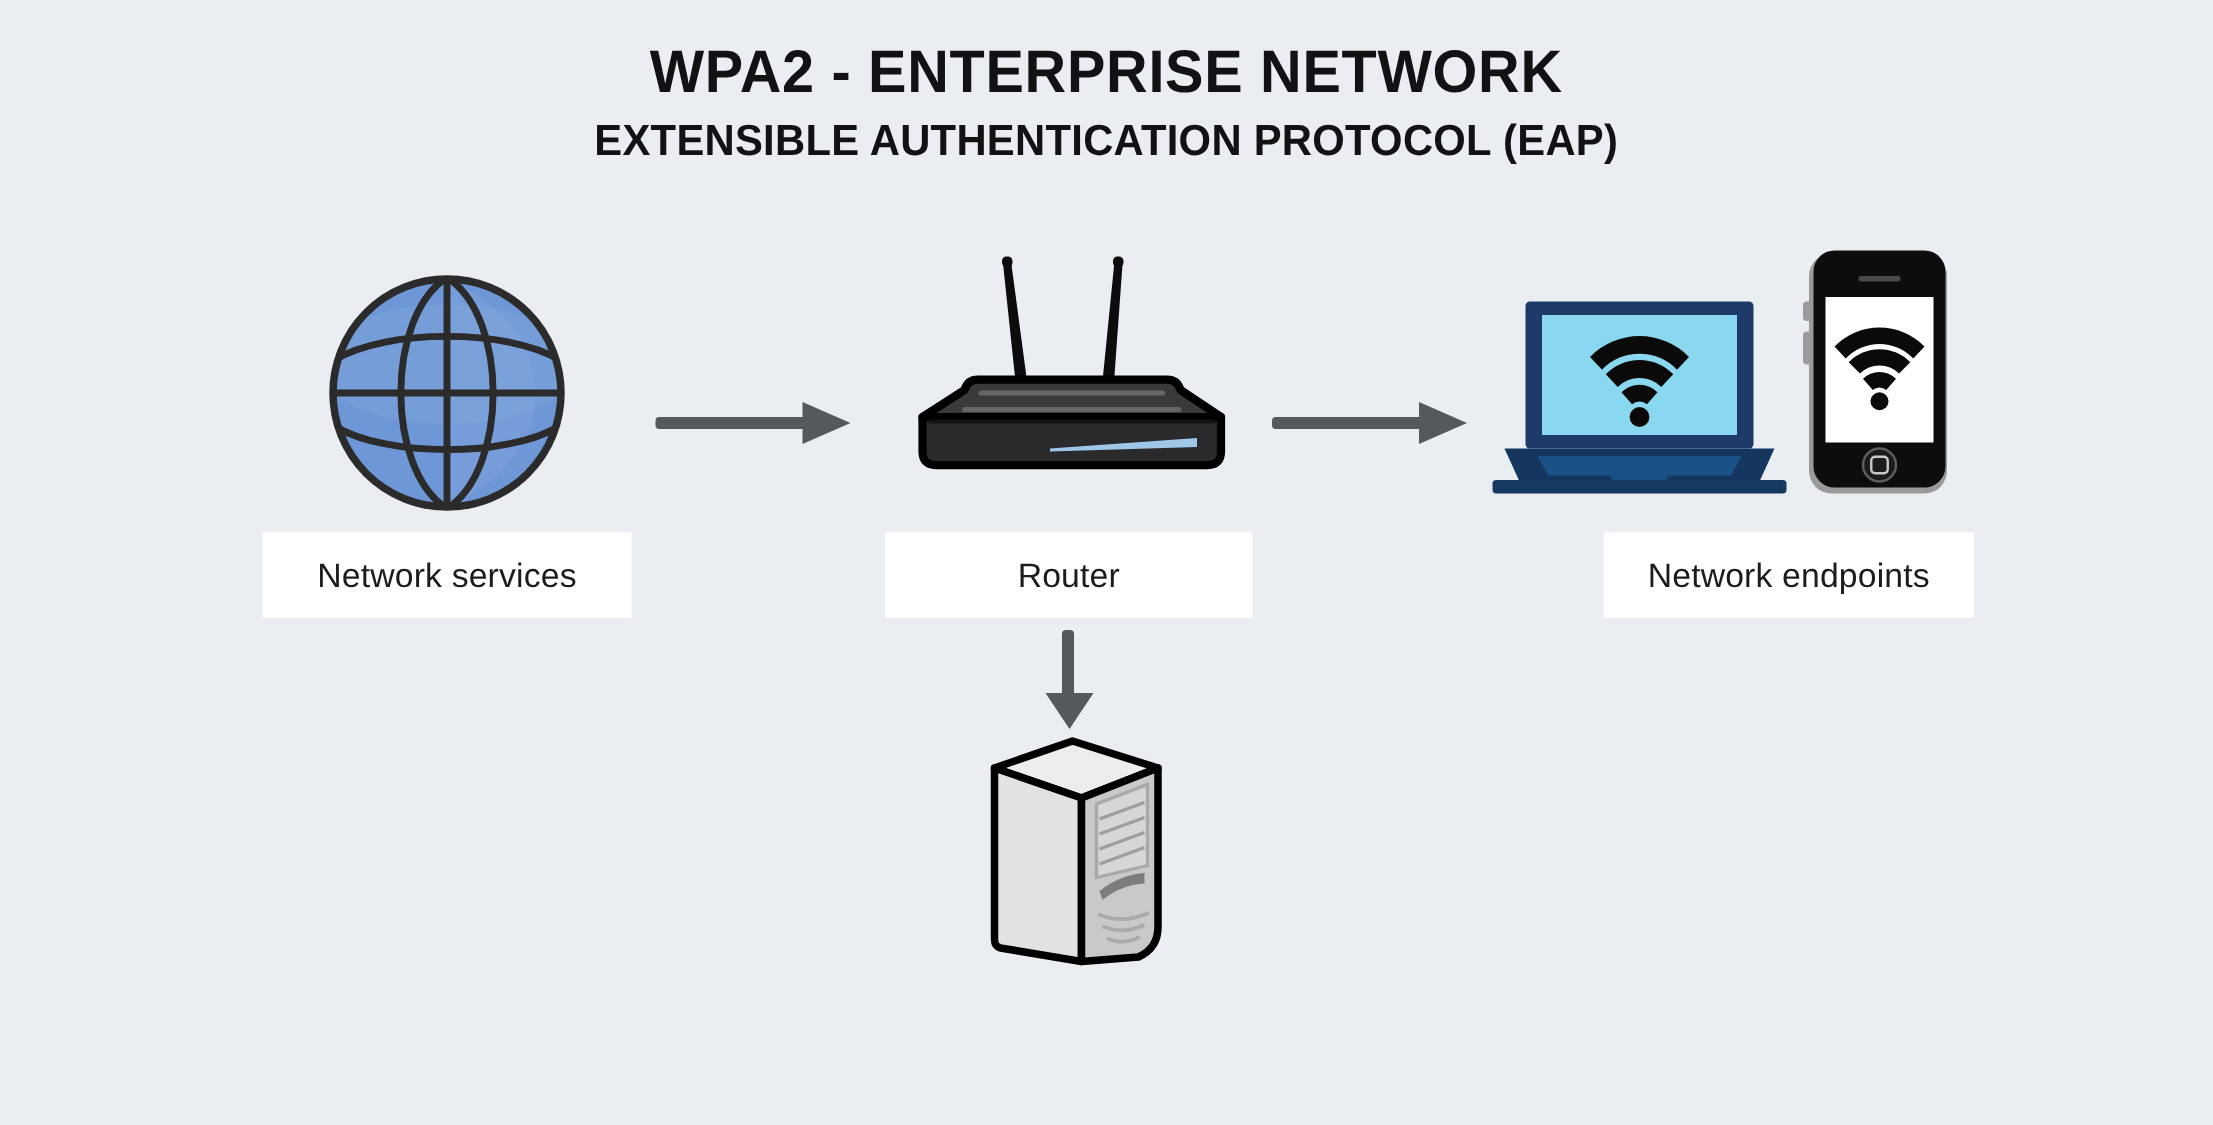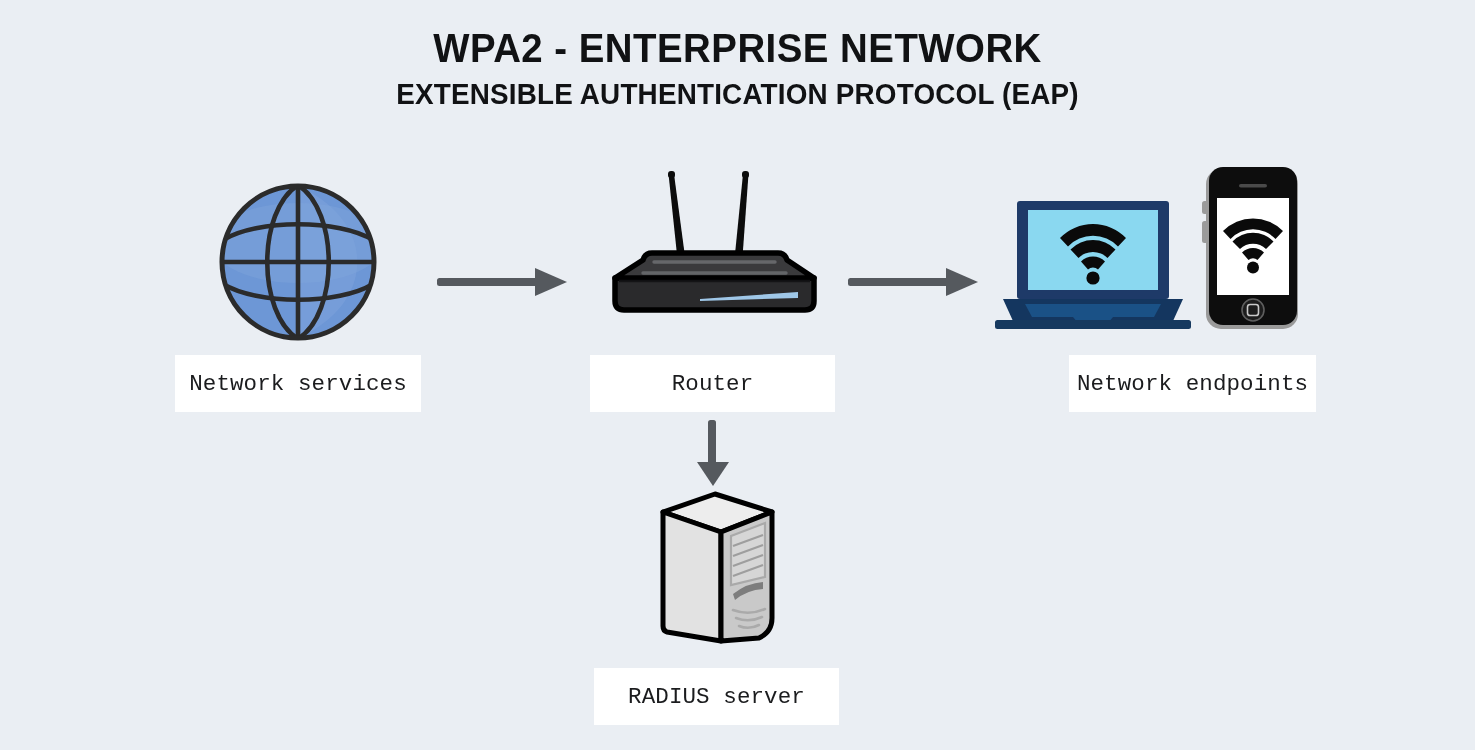--- a/index.html
+++ b/index.html
@@ -53,21 +53,21 @@
 
   
   .label-box {
     position: absolute;
     background: #ffffff;
     display: flex;
     align-items: center;
     justify-content: center;
     font-size: 22.5px;
     color: #1b1c1e;
-    font-family: Liberation Mono, monospace;
+    font-family: Liberation Sans, sans-serif;
     letter-spacing: 0.1px;
     white-space: nowrap;
   }
   #label-network-services { left: 175px; top: 355px; width: 246px; height: 57px; }
   #label-router           { left: 590px; top: 355px; width: 245px; height: 57px; text-align: right; }
   #label-endpoints        { left: 1033px; top: 355px; width: 247px; height: 57px; margin-left: 36px; }
   #label-radius           { left: 594px; top: 668px; width: 245px; height: 57px; }
 
   
   .node { position: absolute; }
@@ -237,15 +237,14 @@
       <path d="M78 104 Q 92 93 108 92 L 108 99 Q 92 100 80 110 Z" fill="#7d7d7d"></path>
 
       <g stroke="#aaaaaa" stroke-width="2.6" fill="none" stroke-linecap="round">
         <path d="M78 120 Q 94 126 110 119"></path>
         <path d="M81 128 Q 94 133 107 127"></path>
         <path d="M84 136 Q 94 140 104 135"></path>
       </g>
     </svg>
   </div>
 
-  <div class="label-box" id="label-radius">RADIUS server</div>
 
 </div>
 
 </body></html>

